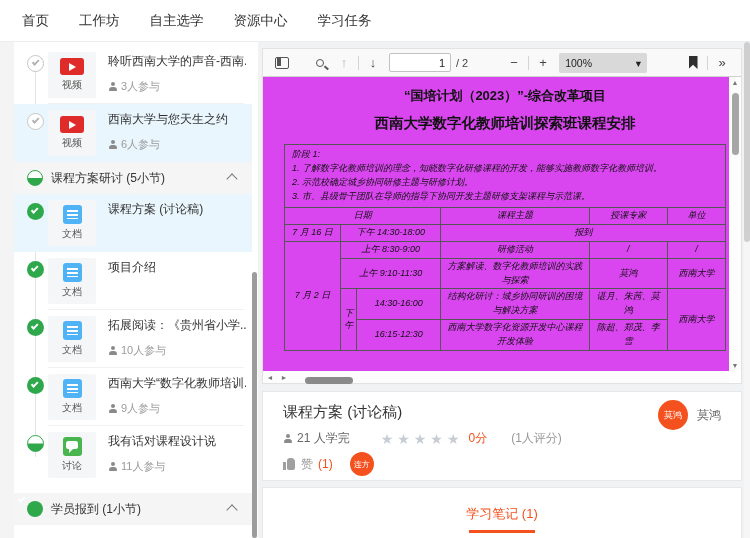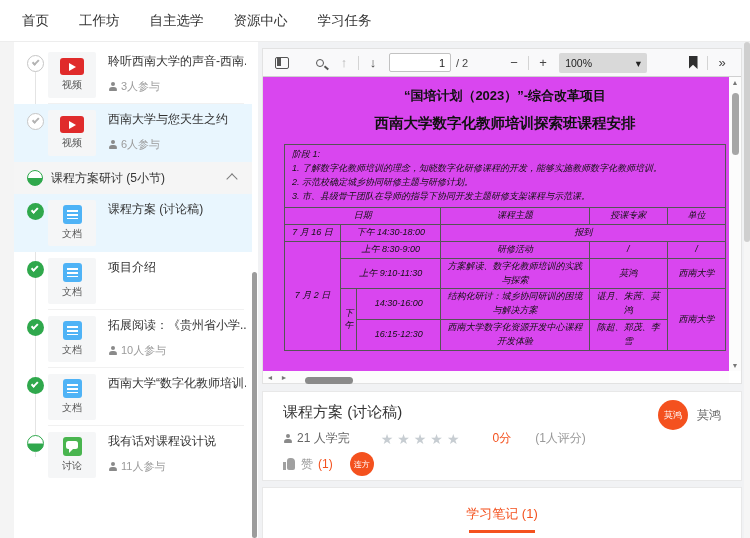--- a/index.html
+++ b/index.html
@@ -132,21 +132,21 @@
   .detail-card { position:absolute; left:262px; top:391px; width:480px; height:90px;
                  background:#fff; border:1px solid #e8e8e8; }
   .detail-title { position:absolute; left:20px; top:11px; font-size:15px; color:#333; }
   .author { position:absolute; right:20px; top:8px; display:flex; align-items:center; gap:9px; }
   .avatar-lg { width:30px; height:30px; border-radius:50%; background:#f4511e; color:#fff;
                font-size:9px; display:flex; align-items:center; justify-content:center; }
   .author-name { font-size:12px; color:#666; }
   .detail-row2 { position:absolute; left:20px; top:38px; display:flex; align-items:center; gap:5px; }
   .stat-text { font-size:12px; color:#666; }
   .stars { font-size:14px; color:#c7cdd2; letter-spacing:4px; margin-left:26px; cursor:pointer; }
-  .score { font-size:12px; color:#f4511e;margin-left:24px; }
+  .score { font-size:12px; color:#f4511e; }
   .raters { font-size:12px; color:#999; margin-left:19px; }
   .detail-row3 { position:absolute; left:20px; top:60px; display:flex; align-items:center; gap:5px; }
   .thumbup { width:13px; height:12px; position:relative; display:inline-block; }
   .thumbup::before { content:""; position:absolute; left:0; top:4px; width:3px; height:8px; background:#a0a0a0; }
   .thumbup::after { content:""; position:absolute; left:4px; top:0; width:8px; height:12px;
                     background:#a0a0a0; border-radius:3px 4px 2px 2px; }
   .like-label { font-size:12px; color:#999; }
   .like-count { font-size:12px; color:#f4511e; }
   .avatar-sm { width:24px; height:24px; border-radius:50%; background:#f4511e; color:#fff;
                font-size:8px; display:flex; align-items:center; justify-content:center; margin-left:12px; }
@@ -265,39 +265,50 @@
     <div class="sb-item" style="top:326px;">
       <span class="status done">
           <span class="tick"></span>
         </span>
       <div class="thumb">
         <span class="ic-doc"></span>
         <span class="badge">文档</span>
       </div>
       <div class="sb-text">
         <div class="sb-title">西南大学“数字化教师培训...</div>
+        <div class="sb-meta">
+            <span class="person"></span>
+          <span>9人参与</span>
+          </div>
       </div>
       <div class="row-divider"></div>
     </div>
 
     <div class="sb-item" style="top:384px;">
       <span class="status half"></span>
       <div class="thumb">
         <span class="ic-disc"></span>
         <span class="badge">讨论</span>
       </div>
       <div class="sb-text">
         <div class="sb-title">我有话对课程设计说</div>
         <div class="sb-meta">
             <span class="person"></span>
           <span>11人参与</span>
           </div>
       </div>
     </div>
 
+    <div class="sb-section" style="top:451px;">
+      <span class="status done" style="width:16px;height:16px;">
+          <span class="tick" style="left:3.5px;top:4px;"></span>
+        </span>
+      <span class="sec-title">学员报到 (1小节)</span>
+      <span class="chev-up"></span>
+    </div>
   </div>
 
   <div class="sb-scrollbar"></div>
 
   <div class="main-bg"></div>
 
   <div class="pdf-card">
     <div class="pdf-toolbar">
       <span class="tb-ic">
           <span class="ic-panel"></span>

